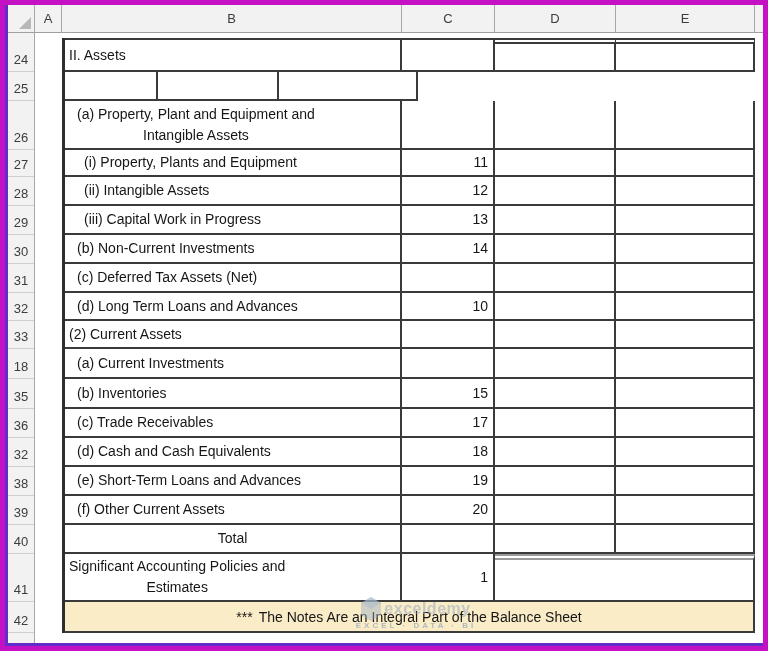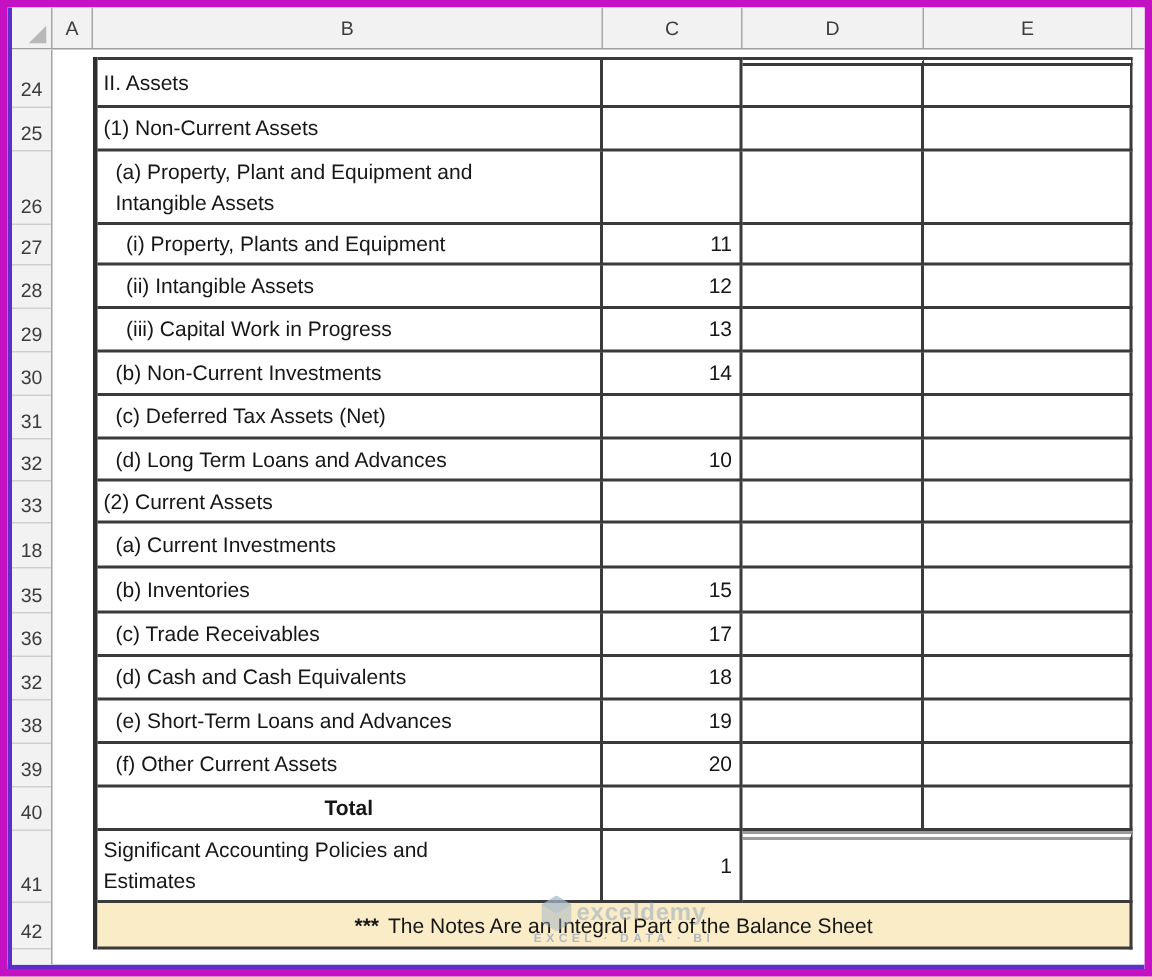--- a/index.html
+++ b/index.html
@@ -61,27 +61,27 @@
     border-left:3px solid #2E2E2E;
     background:#ffffff;
   }
   .r { display:flex; }
   .c {
     border-right:2px solid #3A3A3A; border-bottom:2px solid #3A3A3A;
     display:flex; align-items:center;
     font-size:14px; color:#161616; line-height:17px;
     overflow:hidden;
   }
-  .cb { width:337px; } .cc { width:93px; justify-content:flex-end; padding-right:5px; }
+  .cb { width:337px;text-align:center; } .cc { width:93px; justify-content:flex-end; padding-right:5px; }
   .cd { width:121px; } .ce { width:139px; }
   .i0 { padding-left:4px; } .i1 { padding-left:12px; } .i2 { padding-left:19px; }
   .bt  { border-top:2px solid #3A3A3A; }
   .btd { border-top:6px double #3A3A3A; }
   .ml  { white-space:pre-line; line-height:21px; }
-  .bold { font-weight:bold; }
+  .bold { font-weight:normal; }
   .ctr { justify-content:center; padding-left:0; }
   .merged-de {
     width:260px;
     border-top:6px double #9A9A9A;
     border-right:2px solid #3A3A3A; border-bottom:2px solid #3A3A3A;
   }
   .note-cell {
     width:690px; background:#FBECC8;
     border-right:2px solid #3A3A3A; border-bottom:2px solid #3A3A3A;
     display:flex; align-items:center; justify-content:center; gap:6px;
@@ -151,21 +151,20 @@
       <div class="sheet-table">
 
         <div class="r" style="height:34px">
           <div class="c cb i0 bt">II. Assets</div>
           <div class="c cc bt"></div>
           <div class="c cd btd"></div>
           <div class="c ce btd"></div>
         </div>
 
         <div class="r" style="height:29px">
-          <div class="c cb i0">(1) Non-Current Assets</div>
           <div class="c cc"></div>
           <div class="c cd"></div>
           <div class="c ce"></div>
         </div>
 
         <div class="r" style="height:49px">
           <div class="c cb i1 ml">(a) Property, Plant and Equipment and
 Intangible Assets</div>
           <div class="c cc"></div>
           <div class="c cd"></div>

